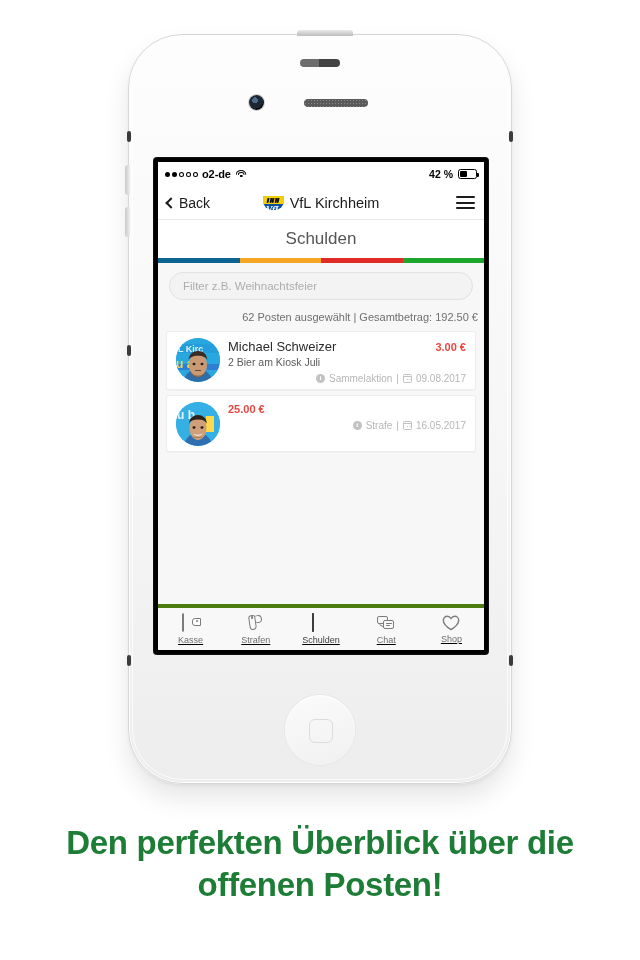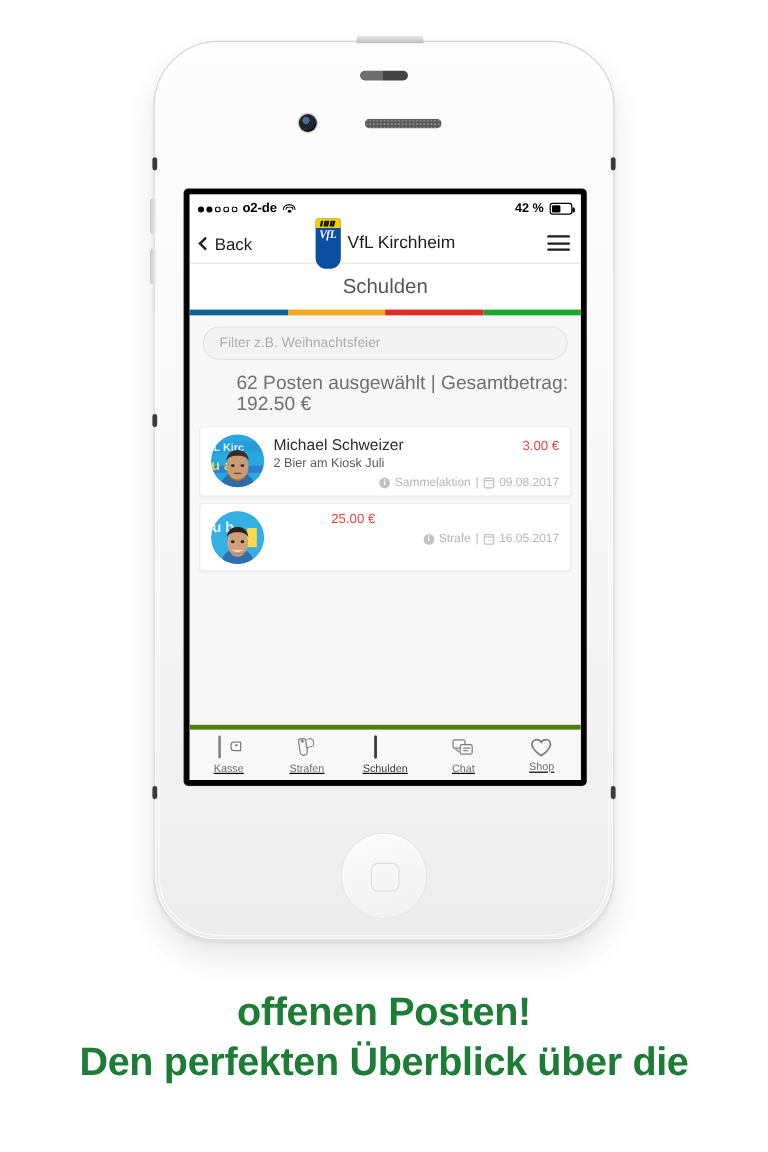--- a/index.html
+++ b/index.html
@@ -114,21 +114,21 @@
   
   .navbar{
     flex:0 0 34px; background:#fff; display:flex; align-items:center;
     padding:0 9px; border-bottom:1px solid #e7e7e7; position:relative;
   }
   .back-btn{ display:flex; align-items:center; gap:3px; color:#1c1c1c; font-size:14px; }
   .chev{ width:8px; height:8px; border-left:2.2px solid #1c1c1c; border-bottom:2.2px solid #1c1c1c;
     transform:rotate(45deg); margin-right:1px;}
   .nav-center{ position:absolute; left:0; right:0; display:flex; justify-content:center;
     align-items:center; gap:6px; pointer-events:none;}
-  .logo{ width:21px; height:42px; position:relative; }
+  .logo{ width:21px; height:14px; position:relative; }
   .logo .shield{
     position:absolute; inset:0; background:#0b4ea2;
     border-radius:2px 2px 9px 9px;
   }
   .logo .band{
     position:absolute; left:0; right:0; top:0; height:8px; background:#f5d000;
     border-radius:2px 2px 0 0;
     display:flex; align-items:flex-end; justify-content:center; gap:1px; padding-bottom:1px;
   }
   .logo .band b{ display:block; width:1.5px; height:5px; background:#121212;
@@ -157,36 +157,36 @@
     font-family:"Liberation Sans", sans-serif; outline:none;
   }
   .filter::placeholder{ color:#adadad; }
   .cta-wrap{ padding:9px 11px 0; }
   .cta{
     width:100%; height:33px; border:none; border-radius:17px;
     background:#0d6493; color:#fff; font-size:12px; font-weight:700;
     font-family:"Liberation Sans", sans-serif; cursor:pointer; letter-spacing:.1px;
   }
   .summary{
-    text-align:left; font-size:16px; color:#6f6f6f; padding:11px 6px 8px;margin-left:33px;
+    text-align:right; font-size:11px; color:#6f6f6f; padding:11px 6px 8px;margin-left:33px;
   }
   .list{ padding:0 8px; display:flex; flex-direction:column; gap:5px; }
   .card{
     background:#fff; border:1px solid #ededed; border-radius:3px;
     padding:6px 9px 5px; display:flex; gap:8px; position:relative;
     box-shadow:0 1px 1px rgba(0,0,0,.03);
   }
   .avatar{
     flex:0 0 44px; width:44px; height:44px; border-radius:50%; overflow:hidden;
     position:relative; background:#2aa7e0;
   }
   .card-body{ flex:1 1 auto; min-width:0; padding-top:1px; }
   .row1{ display:flex; align-items:baseline; }
   .pname{ font-size:13px; color:#2b2b2b; flex:1 1 auto; }
-  .amount{ font-size:11px; color:#e8463f; font-weight:400; white-space:nowrap;margin-left:48px; }
+  .amount{ font-size:11px; color:#e8463f; font-weight:700; white-space:nowrap; }
   .reason{ font-size:10.5px; color:#5b5b5b; margin-top:2px; }
   .meta{ display:flex; align-items:center; justify-content:flex-end; gap:4px;
     font-size:10px; color:#b6b6b6; margin-top:5px; }
   .ico-info{ width:9px;height:9px;border-radius:50%;background:#c2c2c2;color:#fff;
     font-size:7px; line-height:9px; text-align:center; font-weight:700; font-family:"Liberation Serif",serif;}
   .ico-cal{ width:9px; height:9px; border:1.2px solid #c2c2c2; border-radius:1.5px; position:relative;}
   .ico-cal:before{content:"";position:absolute;left:0;right:0;top:1.4px;height:1px;background:#c2c2c2;}
   .ico-cal:after{content:"";position:absolute;left:2.6px;top:3.6px;width:1.3px;height:1.3px;
     background:#c2c2c2; box-shadow:2.6px 0 0 #c2c2c2;}
 
@@ -460,17 +460,17 @@
 
         </div>
 
       </div>
     </div>
 
     <div class="home-btn"></div>
   </div>
 
   <div class="caption">
+    <span>Den perfekten Überblick über die</span>
     <span>offenen Posten!</span>
-    <span>Den perfekten Überblick über die</span>
   </div>
 
 </div>
 
 </body></html>

